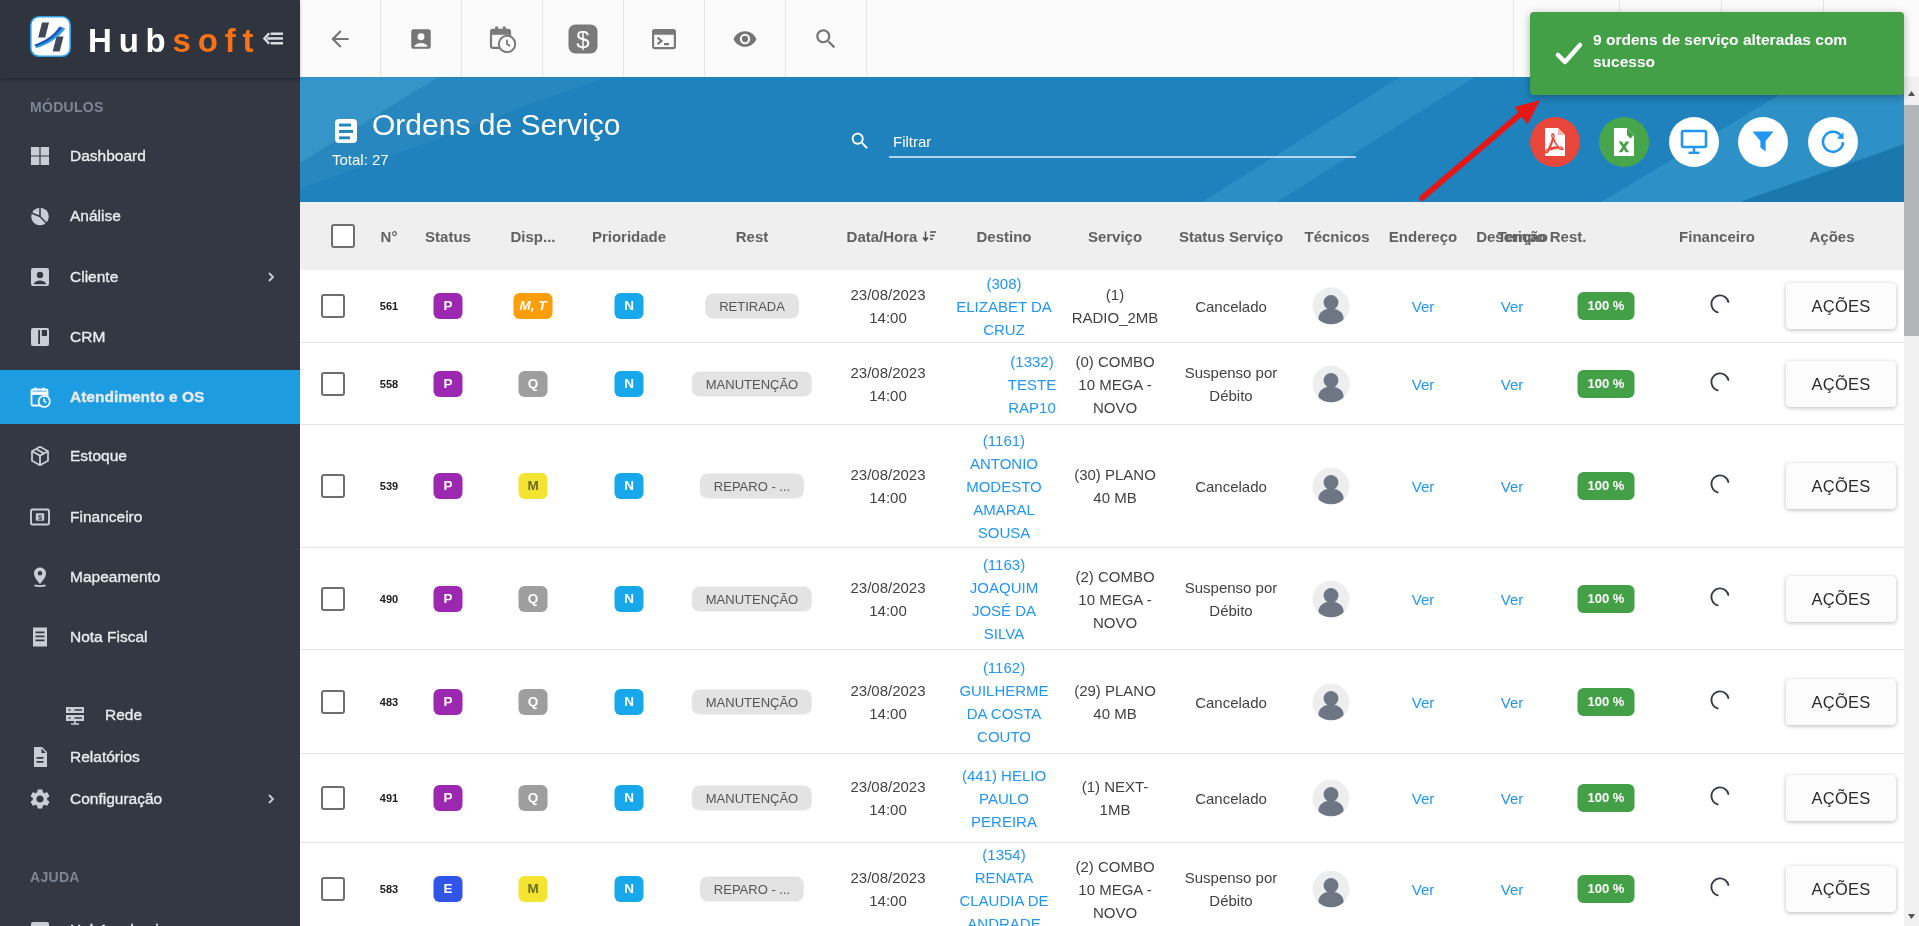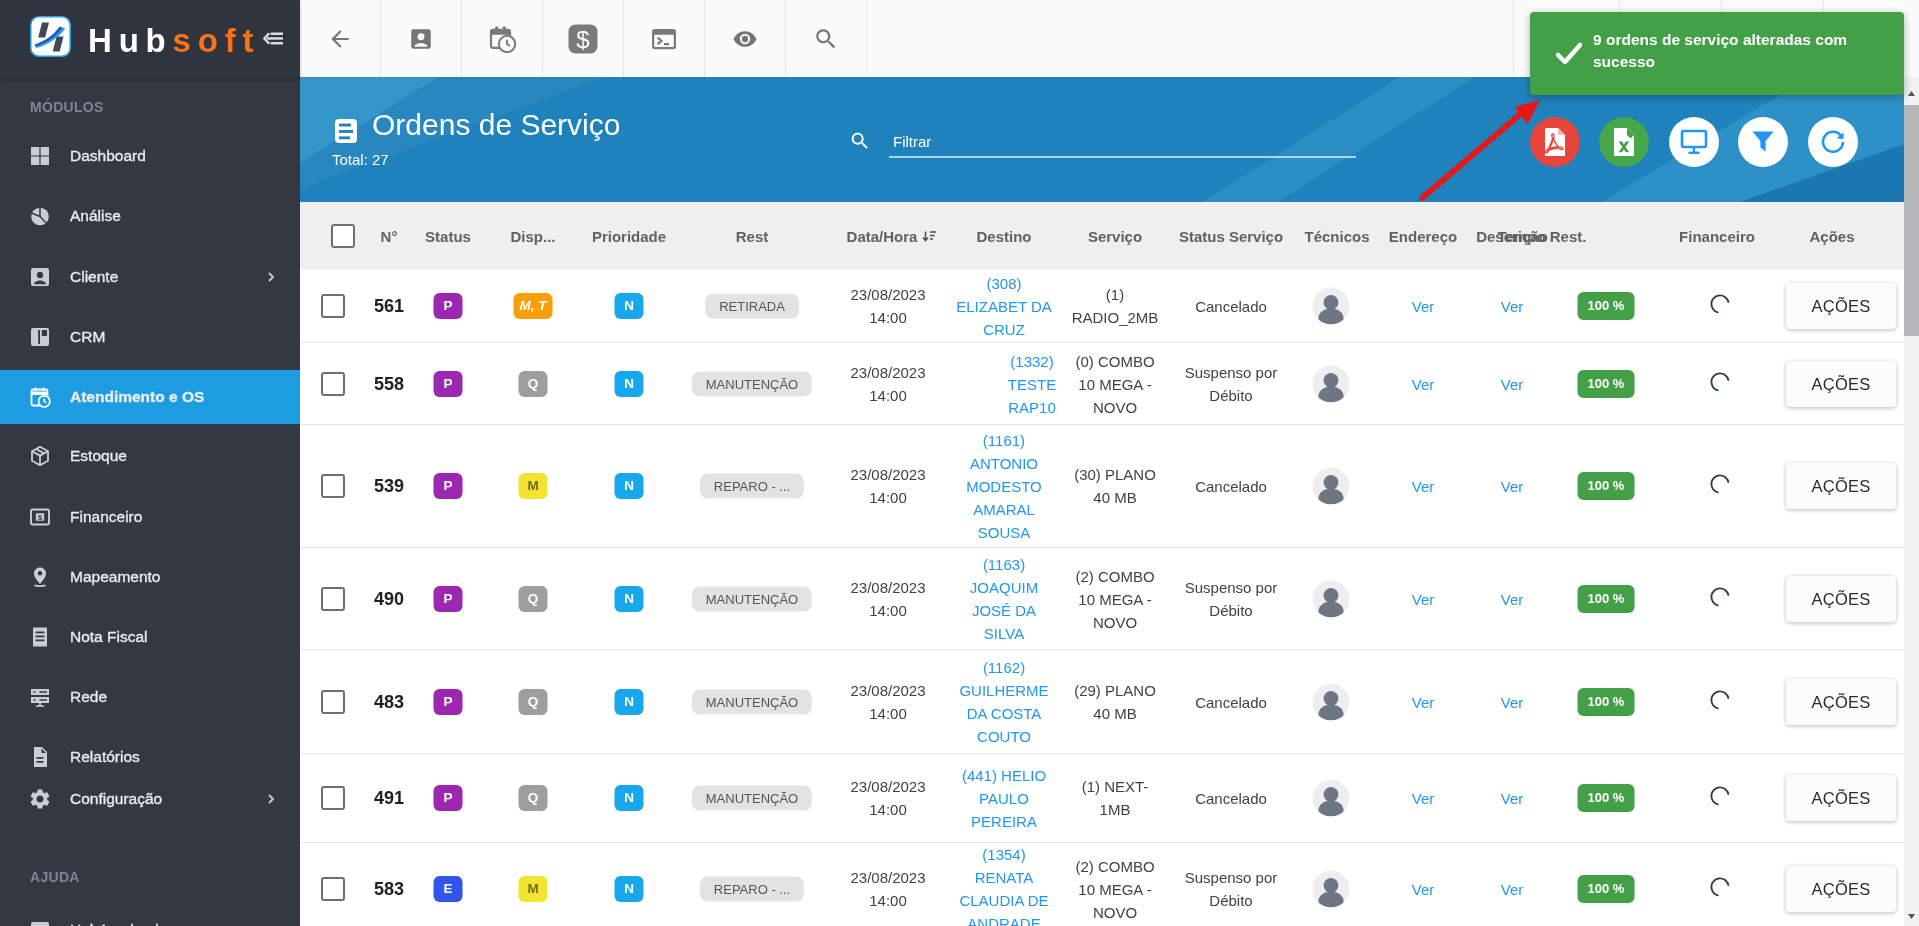--- a/index.html
+++ b/index.html
@@ -29,21 +29,21 @@
 #bh-filtrar { position:absolute; left:593px; top:56px; color:#fff; font-size:15px; }
 #bh-line { position:absolute; left:589px; top:79px; width:467px; height:1.5px; background:rgba(255,255,255,0.65); }
 .cbtn { position:absolute; top:40px; width:50px; height:50px; border-radius:50%; }
 
 
 #thead { position:absolute; left:300px; top:202px; width:1604px; height:68px; background:#efefef; color:#616161; font-size:15px; font-weight:bold; }
 .hc { position:absolute; top:50%; transform:translate(-50%,-50%); white-space:nowrap; }
 .row { position:absolute; left:300px; width:1604px; background:#fff; border-bottom:1px solid #e4e4e4; }
 .cell { position:absolute; top:50%; transform:translate(-50%,-50%); white-space:nowrap; text-align:center; }
 .ckb { width:24px; height:24px; border:2px solid #6e6e6e; border-radius:3px; background:#fff; }
-.num { font-weight:bold; color:#212121; font-size:18px; }
+.num { font-weight:bold; color:#212121; font-size:11px; }
 .badge { display:inline-block; min-width:29px; padding:0 6px; height:26px; line-height:26px; border-radius:6px; color:#fff; font-size:13.5px; font-weight:bold; text-align:center; }
 .bP { background:#9c27b0; }
 .bE { background:#3155e8; }
 .bN { background:#17a8ec; }
 .bQ { background:#9e9e9e; }
 .bM { background:#f3e431; color:#6d6c26; }
 .bMT { background:#fb9e07; }
 .chip { display:inline-block; padding:0 14px; height:25px; line-height:25px; border-radius:8px; background:#e3e3e3; color:#555; font-size:13px; }
 .dt { color:#424242; font-size:15px; line-height:23px; }
 .lnk { color:#2196f3; font-size:15px; line-height:23px; }
@@ -133,21 +133,21 @@
           <path d="M6.5 20.2c1.6 1.1 9.4 1.1 11 0" stroke="#c9ced6" stroke-width="1.7" fill="none"></path>
         </svg>
     <span class="lb">Mapeamento</span>
   </div>
   <div class="navitem" style="top:607px;">
     <svg class="ic" viewBox="0 0 24 24">
           <path fill="#c9ced6" fill-rule="evenodd" d="M5 2.5h14v19H5v-19zm2.5 4h9v1.8h-9V6.5zm0 4h9v1.8h-9v-1.8zm0 4h9v1.8h-9v-1.8z"></path>
         </svg>
     <span class="lb">Nota Fiscal</span>
   </div>
-  <div class="navitem" style="top:667px;">
+  <div class="navitem" style="top:685px;margin-left:35px;">
     <svg class="ic" viewBox="0 0 24 24">
           <path fill="#c9ced6" fill-rule="evenodd" d="M3 4h18v6H3V4zm2.5 2.2h2v1.6h-2V6.2zm6 0H19v1.6h-7.5V6.2zM3 12h18v6H3v-6zm2.5 2.2h2v1.6h-2v-1.6zm6 0H19v1.6h-7.5v-1.6z"></path>
           <path d="M12 18v3M8 21h8" stroke="#c9ced6" stroke-width="1.7"></path>
         </svg>
     <span class="lb">Rede</span>
   </div>
   <div class="navitem" style="top:727px;">
     <svg class="ic" viewBox="0 0 24 24">
           <path fill="#c9ced6" fill-rule="evenodd" d="M6 2h8l5 5v15H6V2zm7.5 1.5V8H18L13.5 3.5zM8.5 12h7v1.7h-7V12zm0 4h7v1.7h-7V16z"></path>
         </svg>

